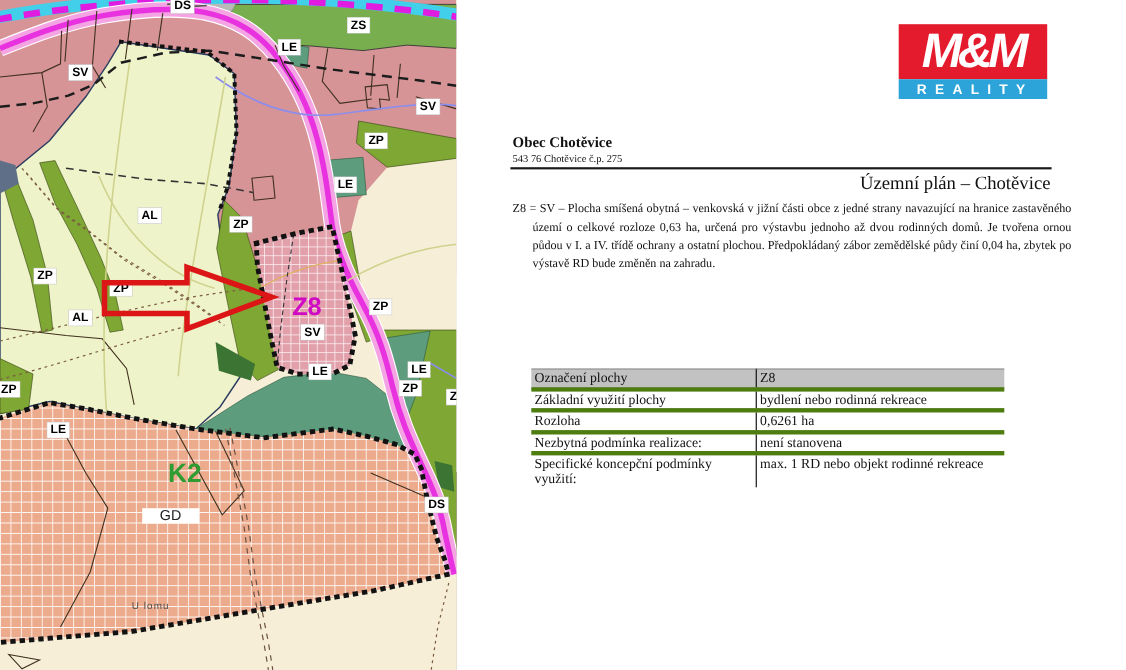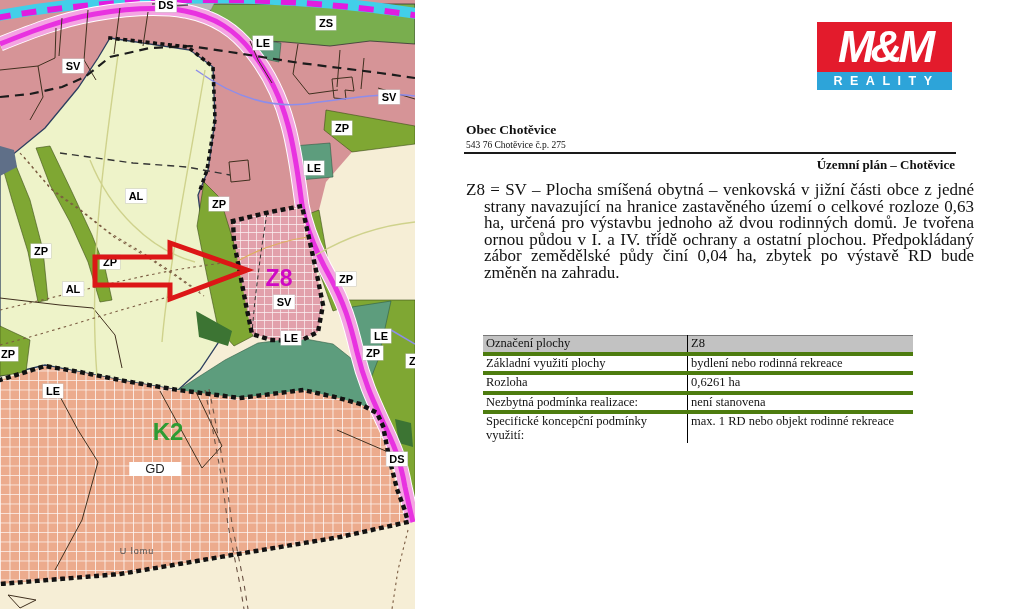--- a/index.html
+++ b/index.html
@@ -23,22 +23,22 @@
   .doc-panel{position:absolute;left:415px;top:0;width:609px;height:429px;background:#fff;
              font-family:"Liberation Serif",serif;color:#111;}
   .logo{position:absolute;left:402px;top:22px;width:135px;}
   .logo-top{height:50px;background:var(--logo-red,#e31b2c);color:#fff;text-align:center;
             font:italic bold 44px/50px "Liberation Sans",sans-serif;letter-spacing:-4px;}
   .logo-bottom{height:18px;background:var(--logo-blue,#2da4d9);color:#fff;text-align:center;
             font:bold 12.5px/18px "Liberation Sans",sans-serif;letter-spacing:7.5px;padding-left:4px;}
   .doc-org{position:absolute;left:51px;top:122px;font-weight:bold;font-size:13.5px;text-align:center;}
   .doc-addr{position:absolute;left:51px;top:140px;font-size:9.5px;}
   .doc-rule{position:absolute;left:49px;top:152px;width:492px;height:2px;background:#1a1a1a;}
-  .doc-title{position:absolute;right:69px;top:157px;font-weight:bold;font-size:13px;}
-  .doc-para{position:absolute;left:51px;top:182px;width:490px;font-size:17px;line-height:16.5px;
+  .doc-title{position:absolute;right:69px;top:157px;font-weight:normal;font-size:17px;}
+  .doc-para{position:absolute;left:51px;top:182px;width:490px;font-size:11px;line-height:16.5px;
             text-align:justify;text-indent:-18px;padding-left:18px;}
   .ptable{position:absolute;left:68px;top:335px;width:430px;border-collapse:collapse;
           font-size:12.5px;line-height:13.5px;font-family:"Liberation Serif",serif;}
   .ptable td{padding:1px 4px 1px 3px;vertical-align:top;}
   .ptable tr{border-bottom:4px solid #4d7c0f;}
   .ptable tr:last-child{border-bottom:none;}
   .ptable tr.hdr{background:#c2c2c2;border-top:1px solid #777;}
   .ptable td.c1{width:197px;border-right:1.4px solid #000;}
 </style>
 </head>

